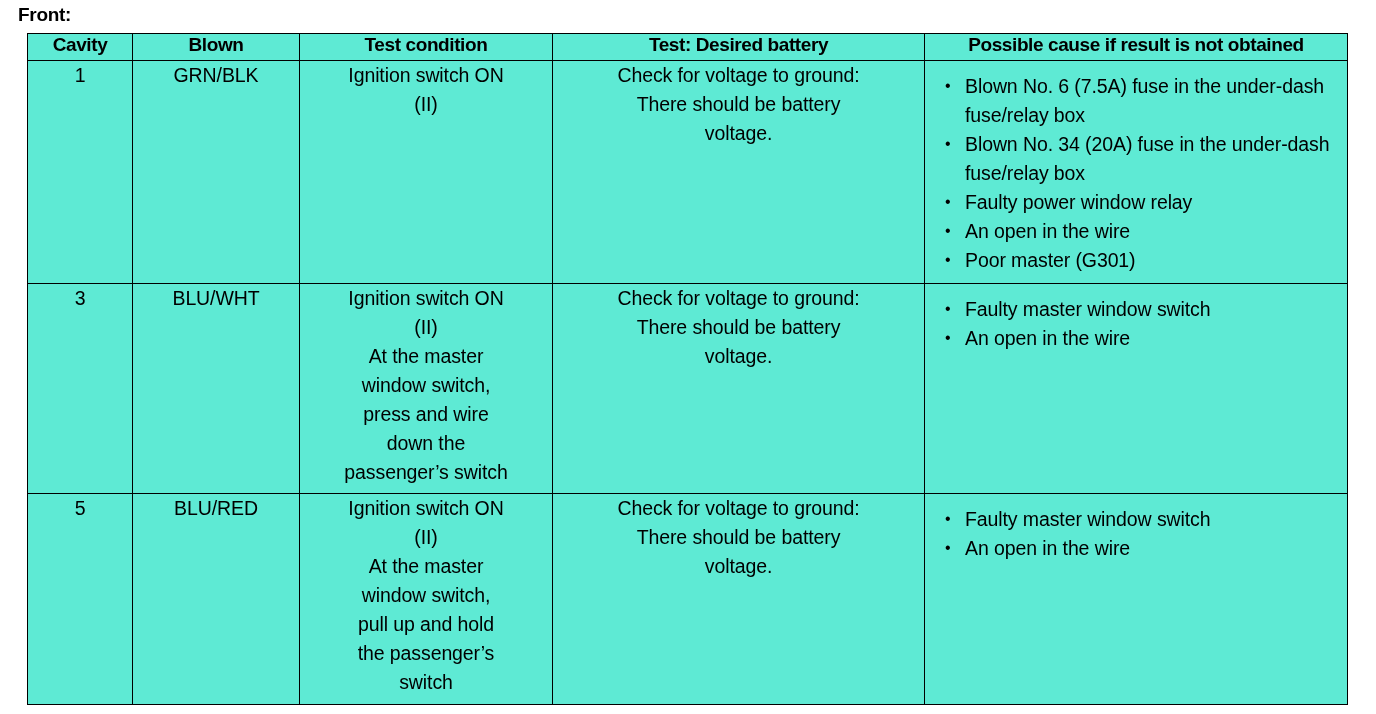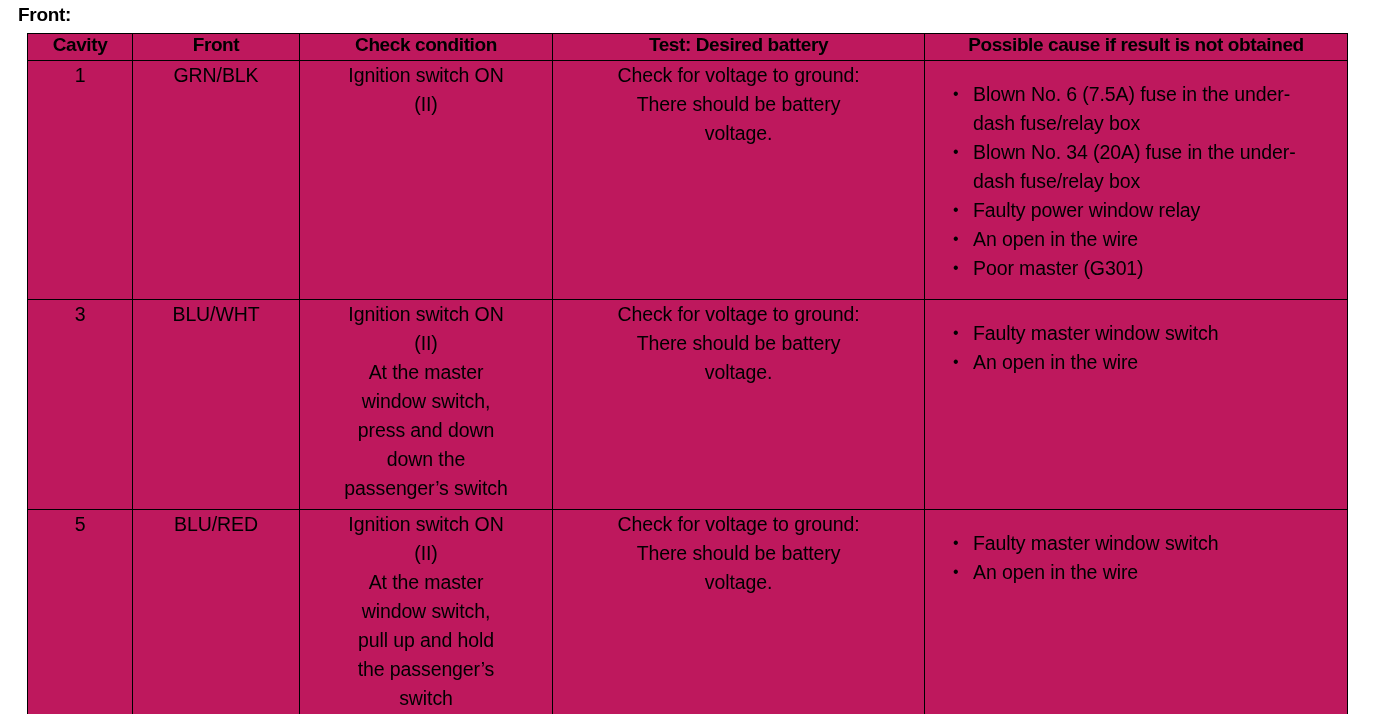--- a/index.html
+++ b/index.html
@@ -32,21 +32,21 @@
     left: 27px;
     top: 33px;
     width: 1320px;
     border-collapse: collapse;
     table-layout: fixed;
   }
   table.spec td, table.spec th {
     border: 1.6px solid #000000;
     vertical-align: top;
     padding: 0;
-    background: #be185d;
+    background: #5eead4;
   }
   col.c-cavity { width: 105px; }
   col.c-wire   { width: 167px; }
   col.c-cond   { width: 253px; }
   col.c-test   { width: 372px; }
   col.c-cause  { width: 423px; }
 
   thead th {
     height: 26px;
     font-size: 19px;
@@ -67,21 +67,21 @@
   }
   td.body-text {
     padding: 3px 6px 6px 8px;
   }
   .r1 { height: 210px; }
   .r2 { height: 210px; }
   .r3 { height: 211px; }
 
   ul.causes {
     list-style: none;
-    margin: 16px;
+    margin: 8px;
     padding: 3px 4px 0 10px;
   }
   ul.causes li {
     position: relative;
     padding-left: 22px;
     font-size: 19.5px;
     line-height: 29px;
     letter-spacing: -0.1px;
   }
   ul.causes li::before {
@@ -104,22 +104,22 @@
     <colgroup>
       <col class="c-cavity">
         <col class="c-wire">
         <col class="c-cond">
         <col class="c-test">
         <col class="c-cause">
     </colgroup>
     <thead>
       <tr>
         <th>Cavity</th>
-        <th>Front</th>
-        <th>Check condition</th>
+        <th>Blown</th>
+        <th>Test condition</th>
         <th>Test: Desired battery</th>
         <th>Possible cause if result is not obtained</th>
       </tr>
     </thead>
     <tbody>
 
       <tr class="r1">
         <td class="cell center">1</td>
         <td class="cell center">GRN/BLK</td>
         <td class="cell body-text">
@@ -143,21 +143,21 @@
       </tr>
 
       <tr class="r2">
         <td class="cell center">3</td>
         <td class="cell center">BLU/WHT</td>
         <td class="cell body-text">
           <span class="cond-line">Ignition switch ON</span>
           <span class="cond-line">(II)</span>
           <span class="cond-line">At the master</span>
           <span class="cond-line">window switch,</span>
-          <span class="cond-line">press and down</span>
+          <span class="cond-line">press and wire</span>
           <span class="cond-line">down the</span>
           <span class="cond-line">passenger’s switch</span>
         </td>
         <td class="cell body-text">
           <span class="cond-line">Check for voltage to ground:</span>
           <span class="cond-line">There should be battery</span>
           <span class="cond-line">voltage.</span>
         </td>
         <td class="cell">
           <ul class="causes">

